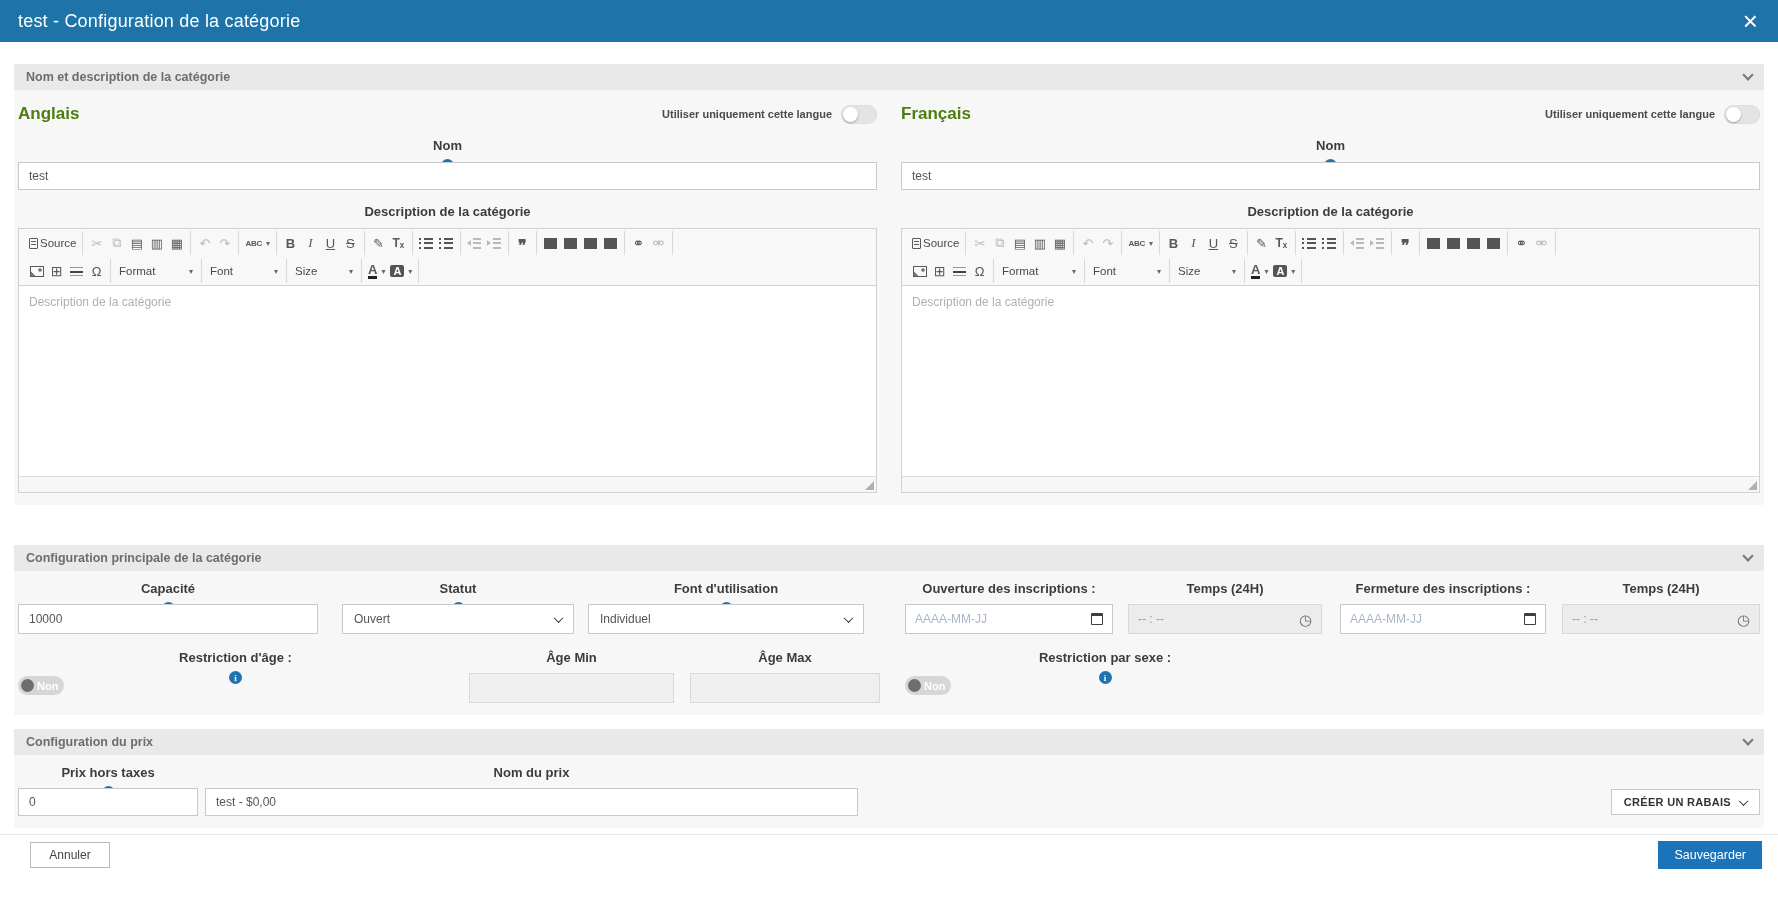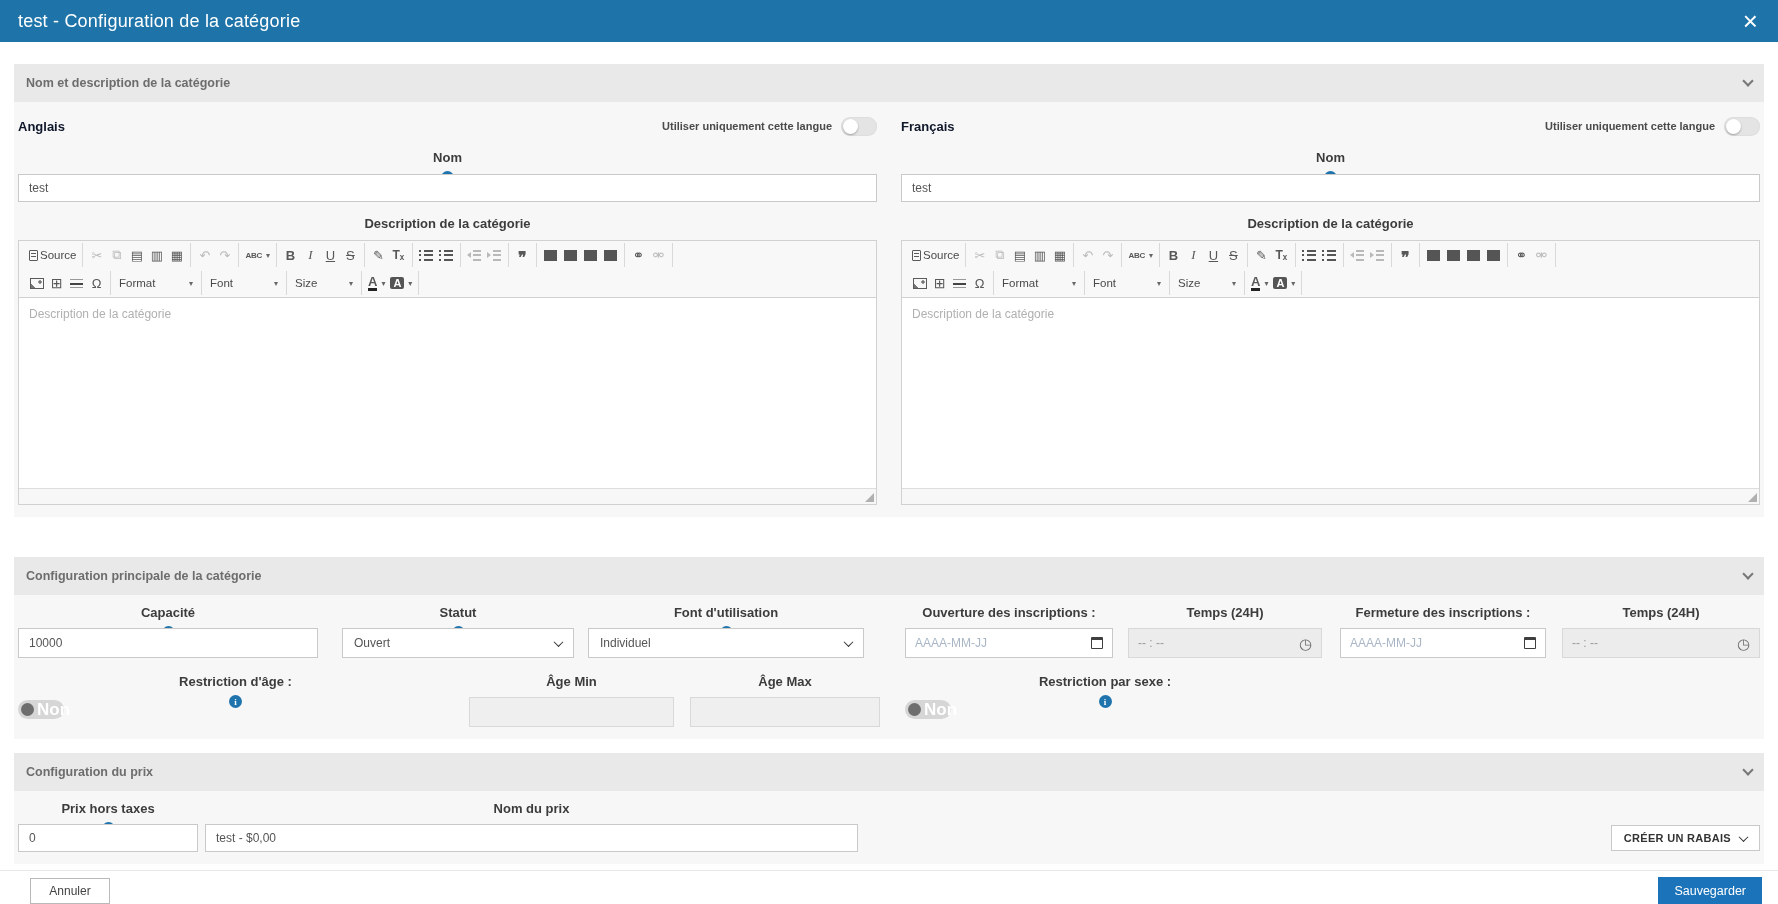--- a/index.html
+++ b/index.html
@@ -15,43 +15,43 @@
     display:flex; align-items:center; justify-content:space-between;
     padding:0 20px 0 18px;
     gap:41px;
   }
   .modal-title { font-size:18px; font-weight:500; letter-spacing:.2px; }
   .close-x { font-size:26px; line-height:1; font-weight:300; cursor:pointer; }
 
   
   .section { margin:0 14px; }
   .sec-bar {
-    height:38px; background:var(--bar-bg,#e9e9e9);
+    height:26px; background:var(--bar-bg,#e9e9e9);
     display:flex; align-items:center; justify-content:space-between;
     padding:0 12px; cursor:pointer;
   }
   .sec-title { font-size:12.5px; font-weight:bold; color:#6d6d6d; }
   .chev-lg { width:8px; height:8px; border-right:2px solid #777; border-bottom:2px solid #777;
     transform:rotate(45deg); margin-top:-4px; }
   .sec-body { background:var(--body-bg,#f7f7f7); padding:10px 4px 12px; }
 
   
   .cols { display:grid; grid-template-columns:1fr 1fr; column-gap:24px; }
   .lang-row { display:flex; justify-content:space-between; align-items:center; margin-top:4px; height:20px; }
-  .lang-name { font-size:13px; font-weight:bold; color:#0f172a; }
+  .lang-name { font-size:17px; font-weight:bold; color:#4d7c0f; }
   .only-lang { display:flex; align-items:center; gap:9px; font-size:11px; font-weight:bold; color:#4a4a4a; }
 
   .switch { width:36px; height:19px; border-radius:10px; background:#e4e4e4;
     box-shadow:inset 0 0 0 1px #dedede; position:relative; display:inline-block; cursor:pointer; }
   .switch .knob { position:absolute; left:2px; top:2px; width:15px; height:15px; border-radius:50%;
     background:#fff; box-shadow:0 1px 2px rgba(0,0,0,.3); }
   .switch.non { width:46px; background:#d6d6d6; box-shadow:none; }
   .switch.non .knob { width:13px; height:13px; top:3px; left:3px; background:#6e6e6e; box-shadow:none; }
   .non-label { position:absolute; left:19px; top:50%; transform:translateY(-50%);
-    color:#fff; font-size:17px; font-weight:bold; }
+    color:#fff; font-size:11px; font-weight:bold; }
 
   .field-label { font-size:13px; font-weight:bold; color:#3c3c3c; display:flex; align-items:center; gap:6px;
     height:18px; margin-top:14px;flex-direction:column; }
   .info-i { width:13px; height:13px; border-radius:50%; background:#1f74ad; color:#fff;
     font-size:9px; font-weight:bold; display:inline-flex; align-items:center; justify-content:center;
     font-family:"Liberation Serif", serif; cursor:pointer; flex:none; }
 
   .text-input { margin-top:6px; height:28px; width:100%; border:1px solid #c9c9c9; background:#fff;
     padding:0 10px; font-size:12px; color:#555; font-family:inherit; }
   input::placeholder { color:#a9b6c6; opacity:1; }

